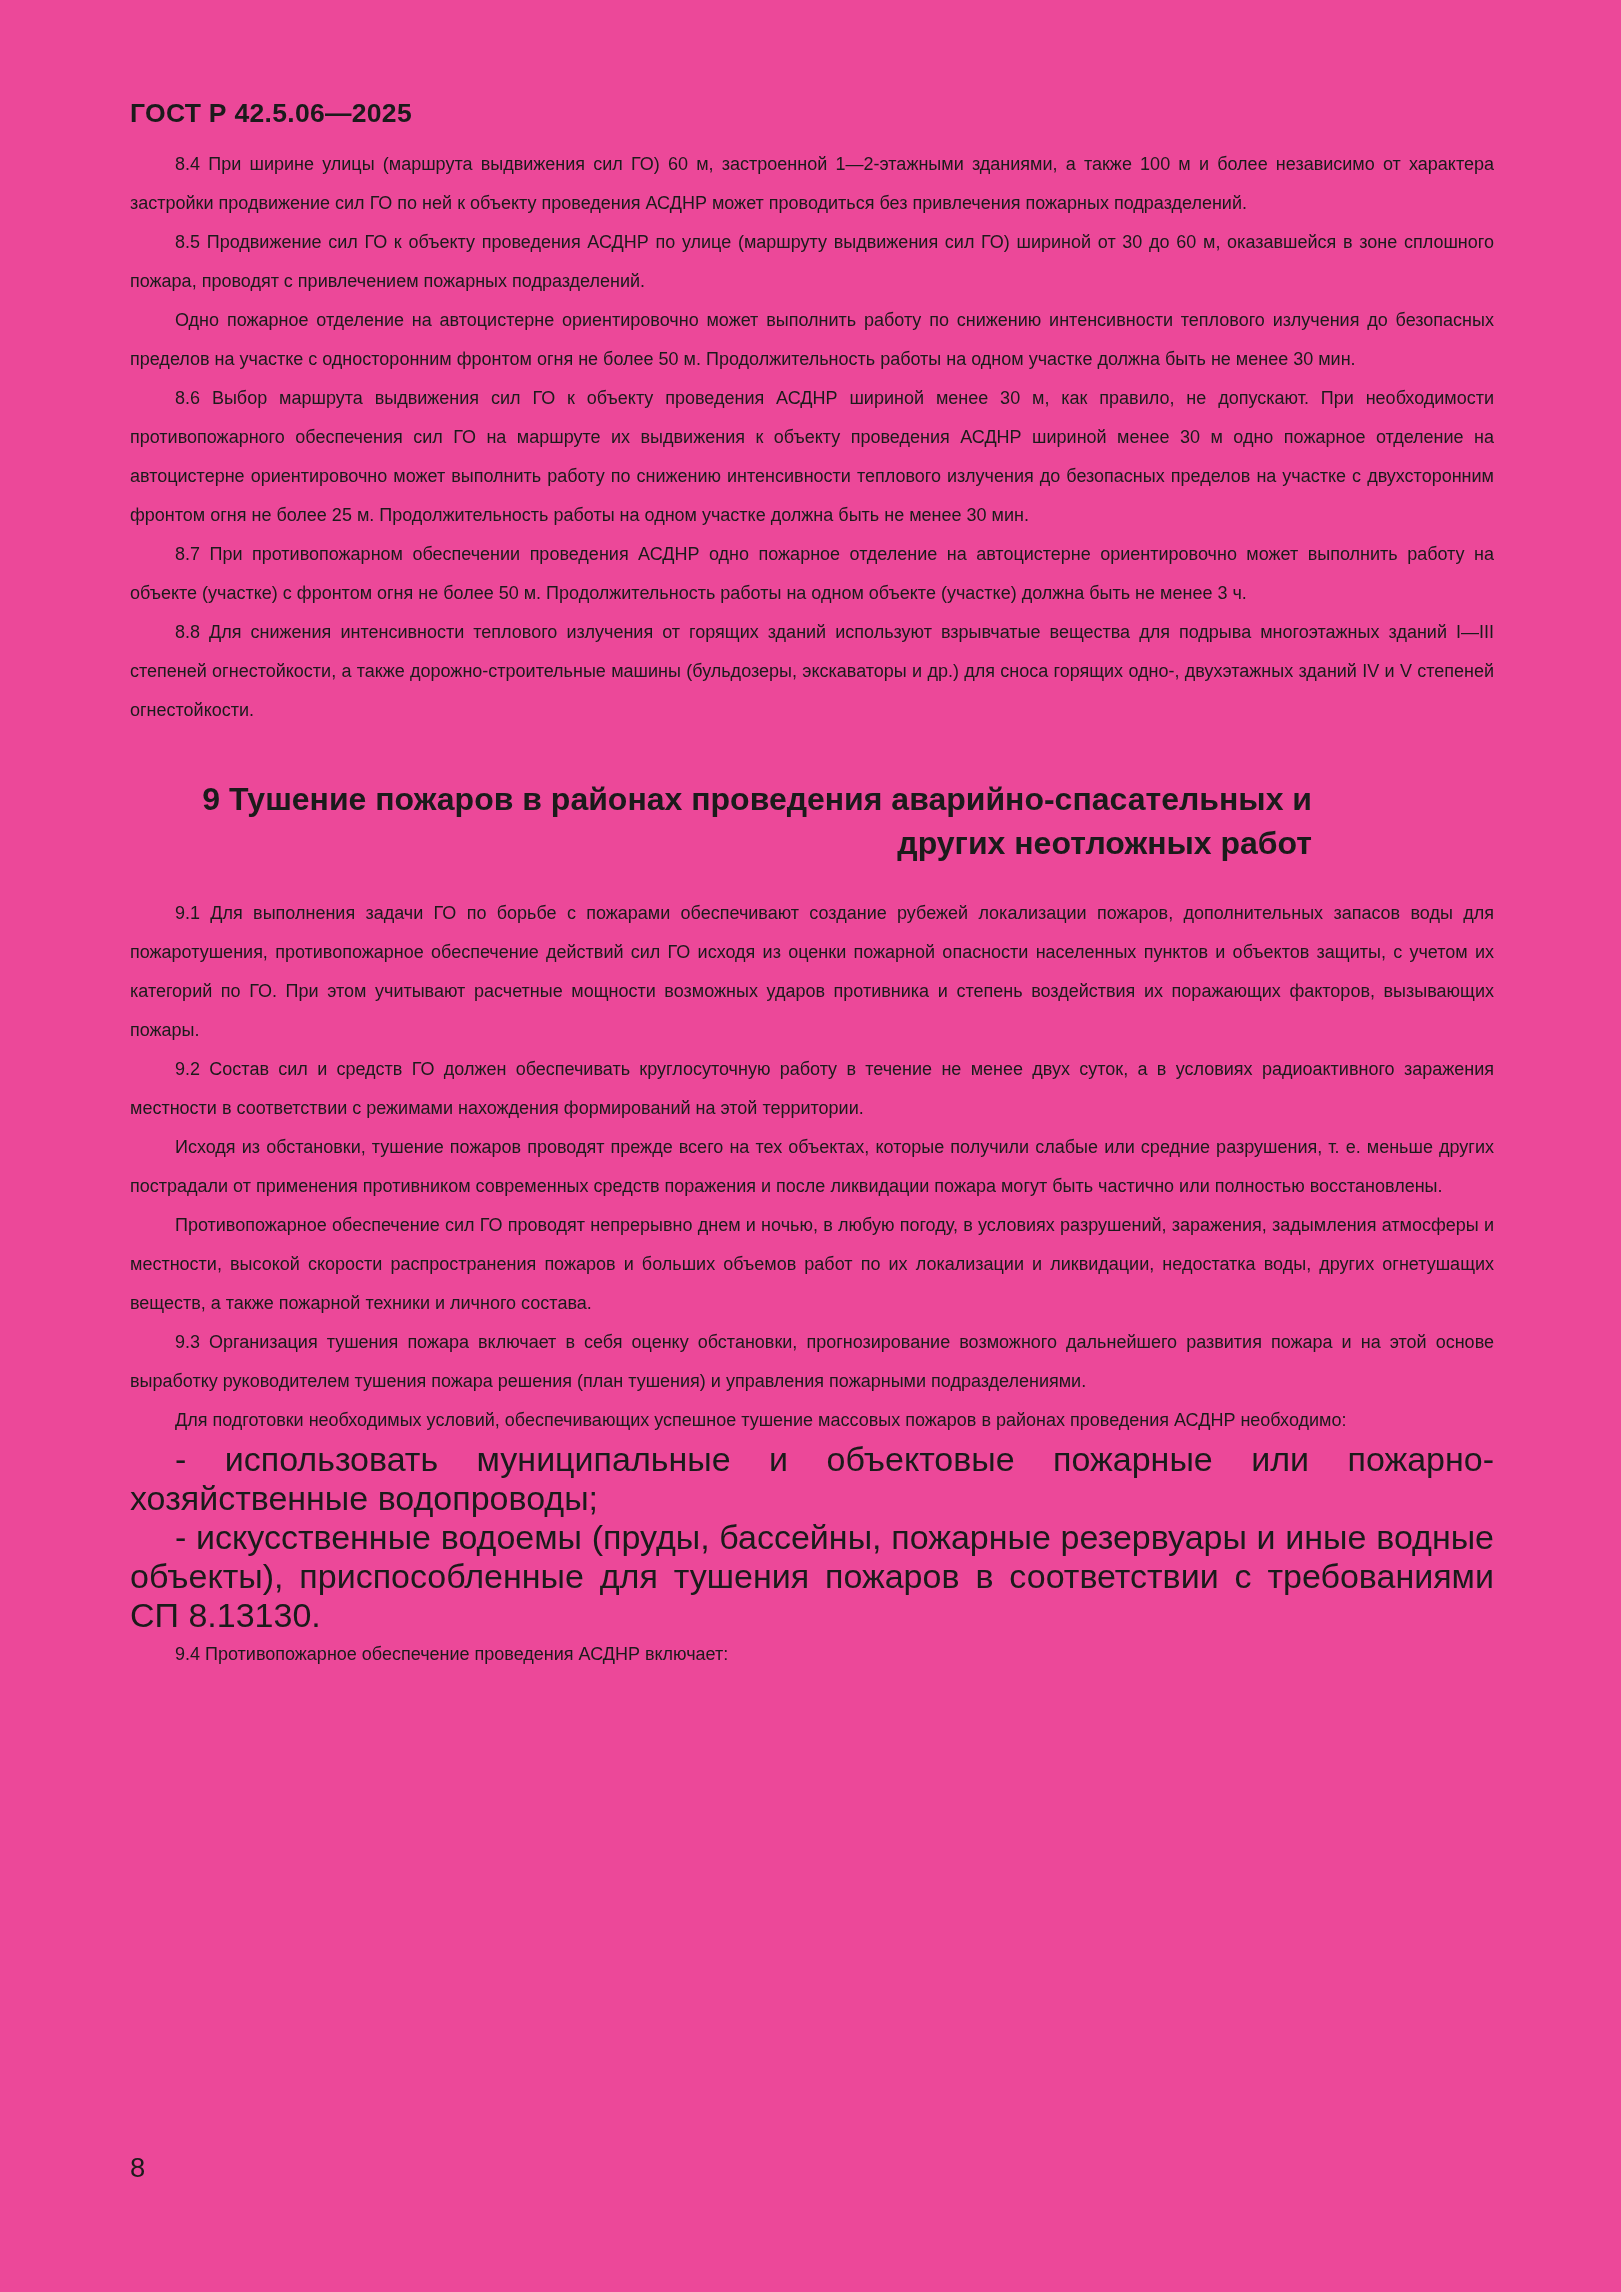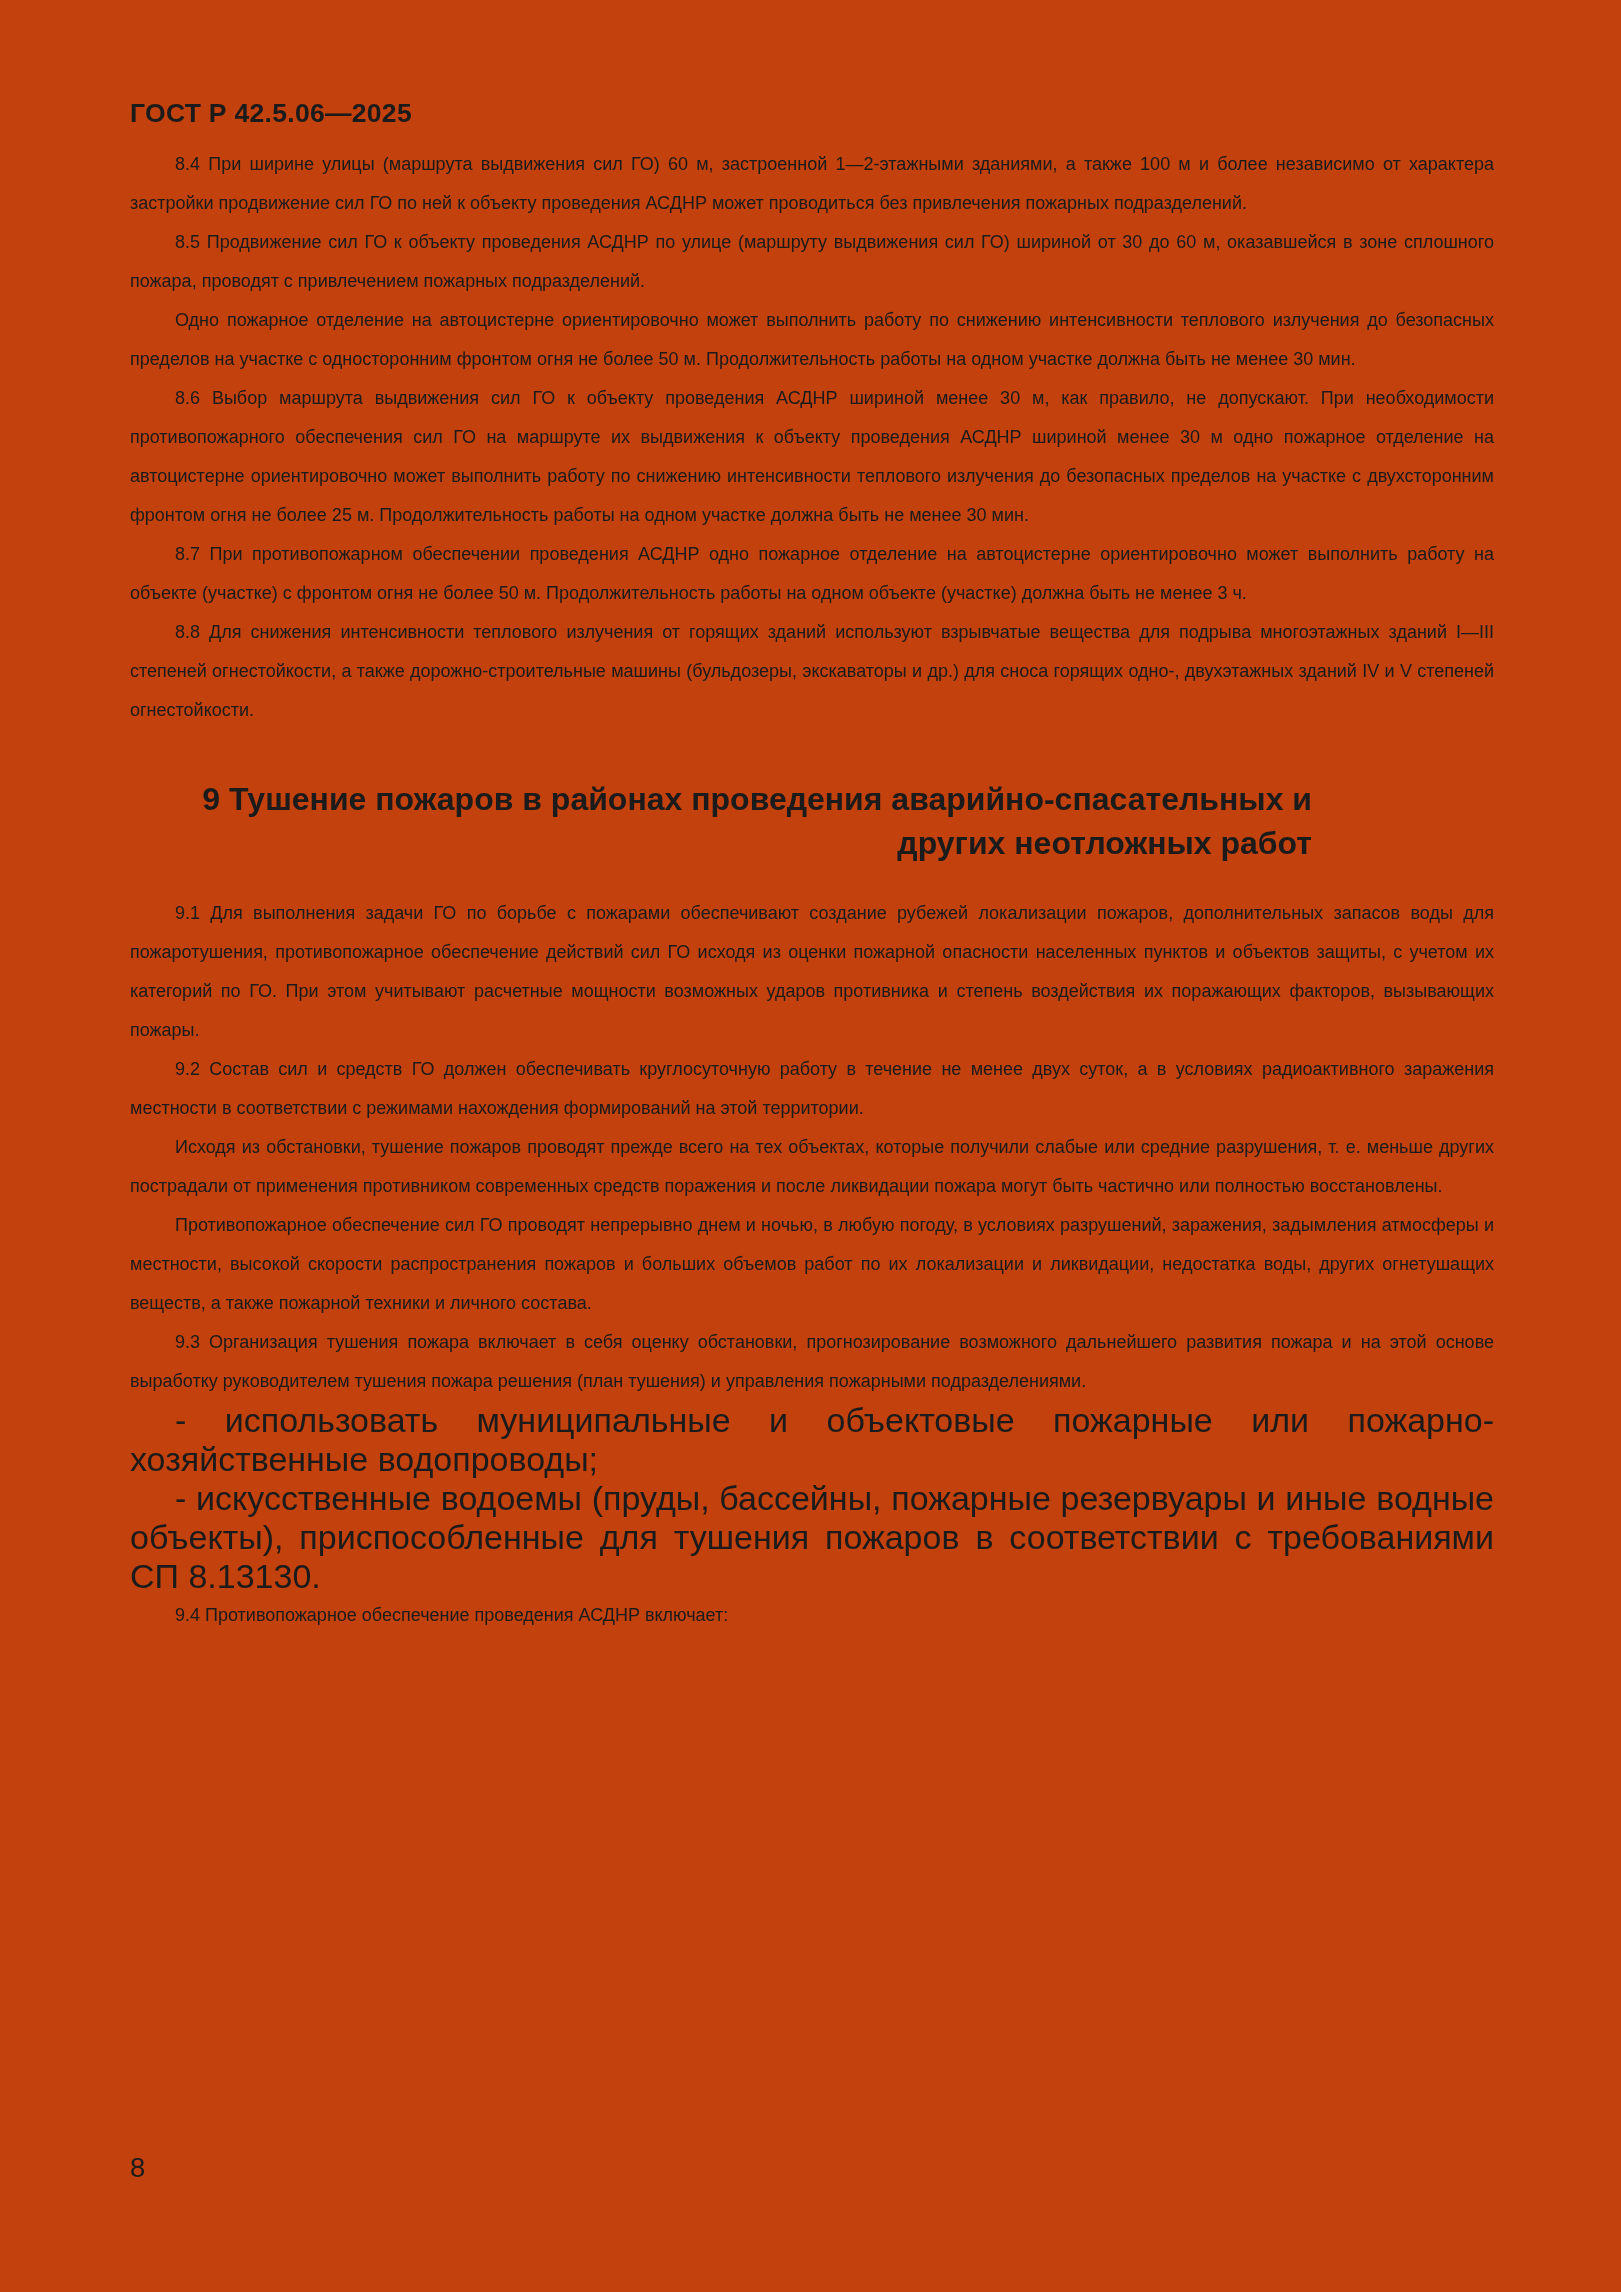--- a/index.html
+++ b/index.html
@@ -5,21 +5,21 @@
   html, body {
     margin: 0;
     padding: 0;
     background: #e8e8e8;
   }
   .page {
     position: relative;
     width: 1621px;
     height: 2293px;
     margin: 0 auto;
-    background: #c2410c;
+    background: #ec4899;
     font-family: "Liberation Sans", sans-serif;
     color: #1b1b1b;
     overflow: hidden;
     box-sizing: border-box;
   }
   .doc-header {
     position: absolute;
     top: 98px;
     left: 130px;
     font-size: 26.5px;
@@ -77,20 +77,21 @@
     <p class="para">8.7 При противопожарном обеспечении проведения АСДНР одно пожарное отделение на автоцистерне ориентировочно может выполнить работу на объекте (участке) с фронтом огня не более 50 м. Продолжительность работы на одном объекте (участке) должна быть не менее 3 ч.</p>
     <p class="para">8.8 Для снижения интенсивности теплового излучения от горящих зданий используют взрывчатые вещества для подрыва многоэтажных зданий I—III степеней огнестойкости, а также дорожно-строительные машины (бульдозеры, экскаваторы и др.) для сноса горящих одно-, двухэтажных зданий IV и V степеней огнестойкости.</p>
 
     <h2 class="section-heading">9 Тушение пожаров в районах проведения аварийно-спасательных и других неотложных работ</h2>
 
     <p class="para">9.1 Для выполнения задачи ГО по борьбе с пожарами обеспечивают создание рубежей локализации пожаров, дополнительных запасов воды для пожаротушения, противопожарное обеспечение действий сил ГО исходя из оценки пожарной опасности населенных пунктов и объектов защиты, с учетом их категорий по ГО. При этом учитывают расчетные мощности возможных ударов противника и степень воздействия их поражающих факторов, вызывающих пожары.</p>
     <p class="para">9.2 Состав сил и средств ГО должен обеспечивать круглосуточную работу в течение не менее двух суток, а в условиях радиоактивного заражения местности в соответствии с режимами нахождения формирований на этой территории.</p>
     <p class="para">Исходя из обстановки, тушение пожаров проводят прежде всего на тех объектах, которые получили слабые или средние разрушения, т. е. меньше других пострадали от применения противником современных средств поражения и после ликвидации пожара могут быть частично или полностью восстановлены.</p>
     <p class="para">Противопожарное обеспечение сил ГО проводят непрерывно днем и ночью, в любую погоду, в условиях разрушений, заражения, задымления атмосферы и местности, высокой скорости распространения пожаров и больших объемов работ по их локализации и ликвидации, недостатка воды, других огнетушащих веществ, а также пожарной техники и личного состава.</p>
     <p class="para">9.3 Организация тушения пожара включает в себя оценку обстановки, прогнозирование возможного дальнейшего развития пожара и на этой основе выработку руководителем тушения пожара решения (план тушения) и управления пожарными подразделениями.</p>
+    <p class="para">Для подготовки необходимых условий, обеспечивающих успешное тушение массовых пожаров в районах проведения АСДНР необходимо:</p>
     <p class="list-item">- использовать муниципальные и объектовые пожарные или пожарно-хозяйственные водопроводы;</p>
     <p class="list-item">- искусственные водоемы (пруды, бассейны, пожарные резервуары и иные водные объекты), приспособленные для тушения пожаров в соответствии с требованиями СП 8.13130.</p>
     <p class="para">9.4 Противопожарное обеспечение проведения АСДНР включает:</p>
 
   </div>
 
   <div class="page-number">8</div>
 
 </div>
 

